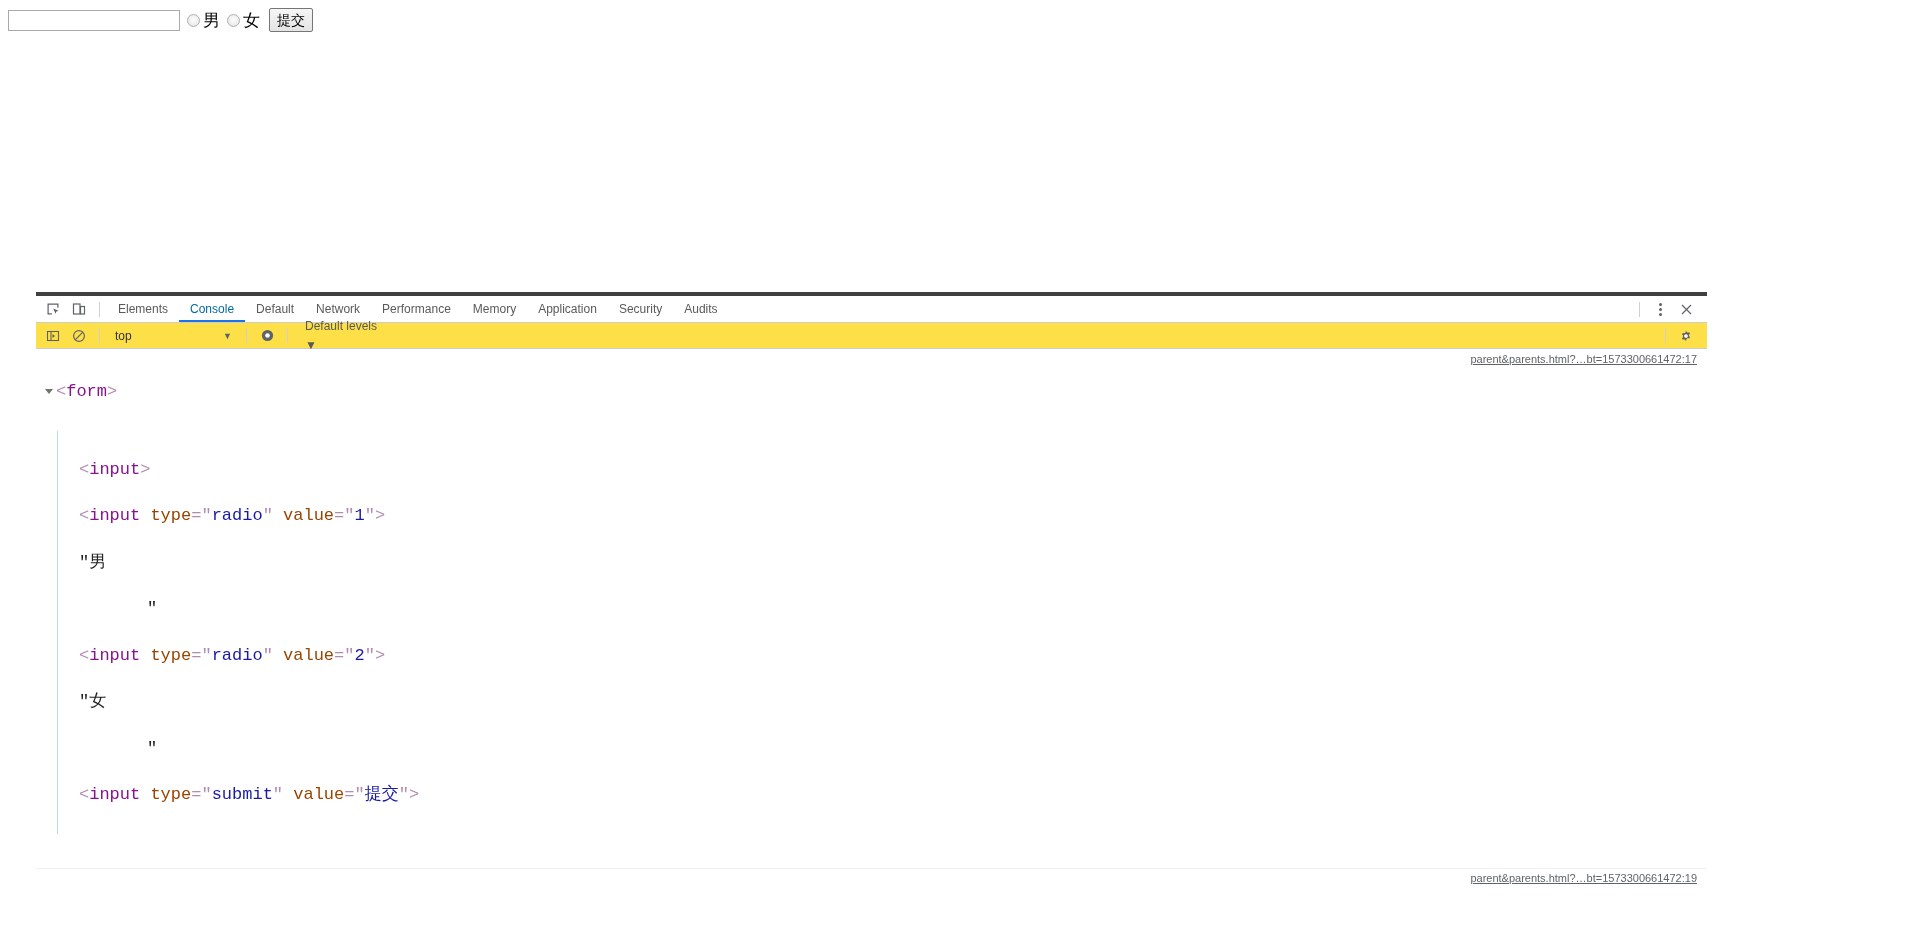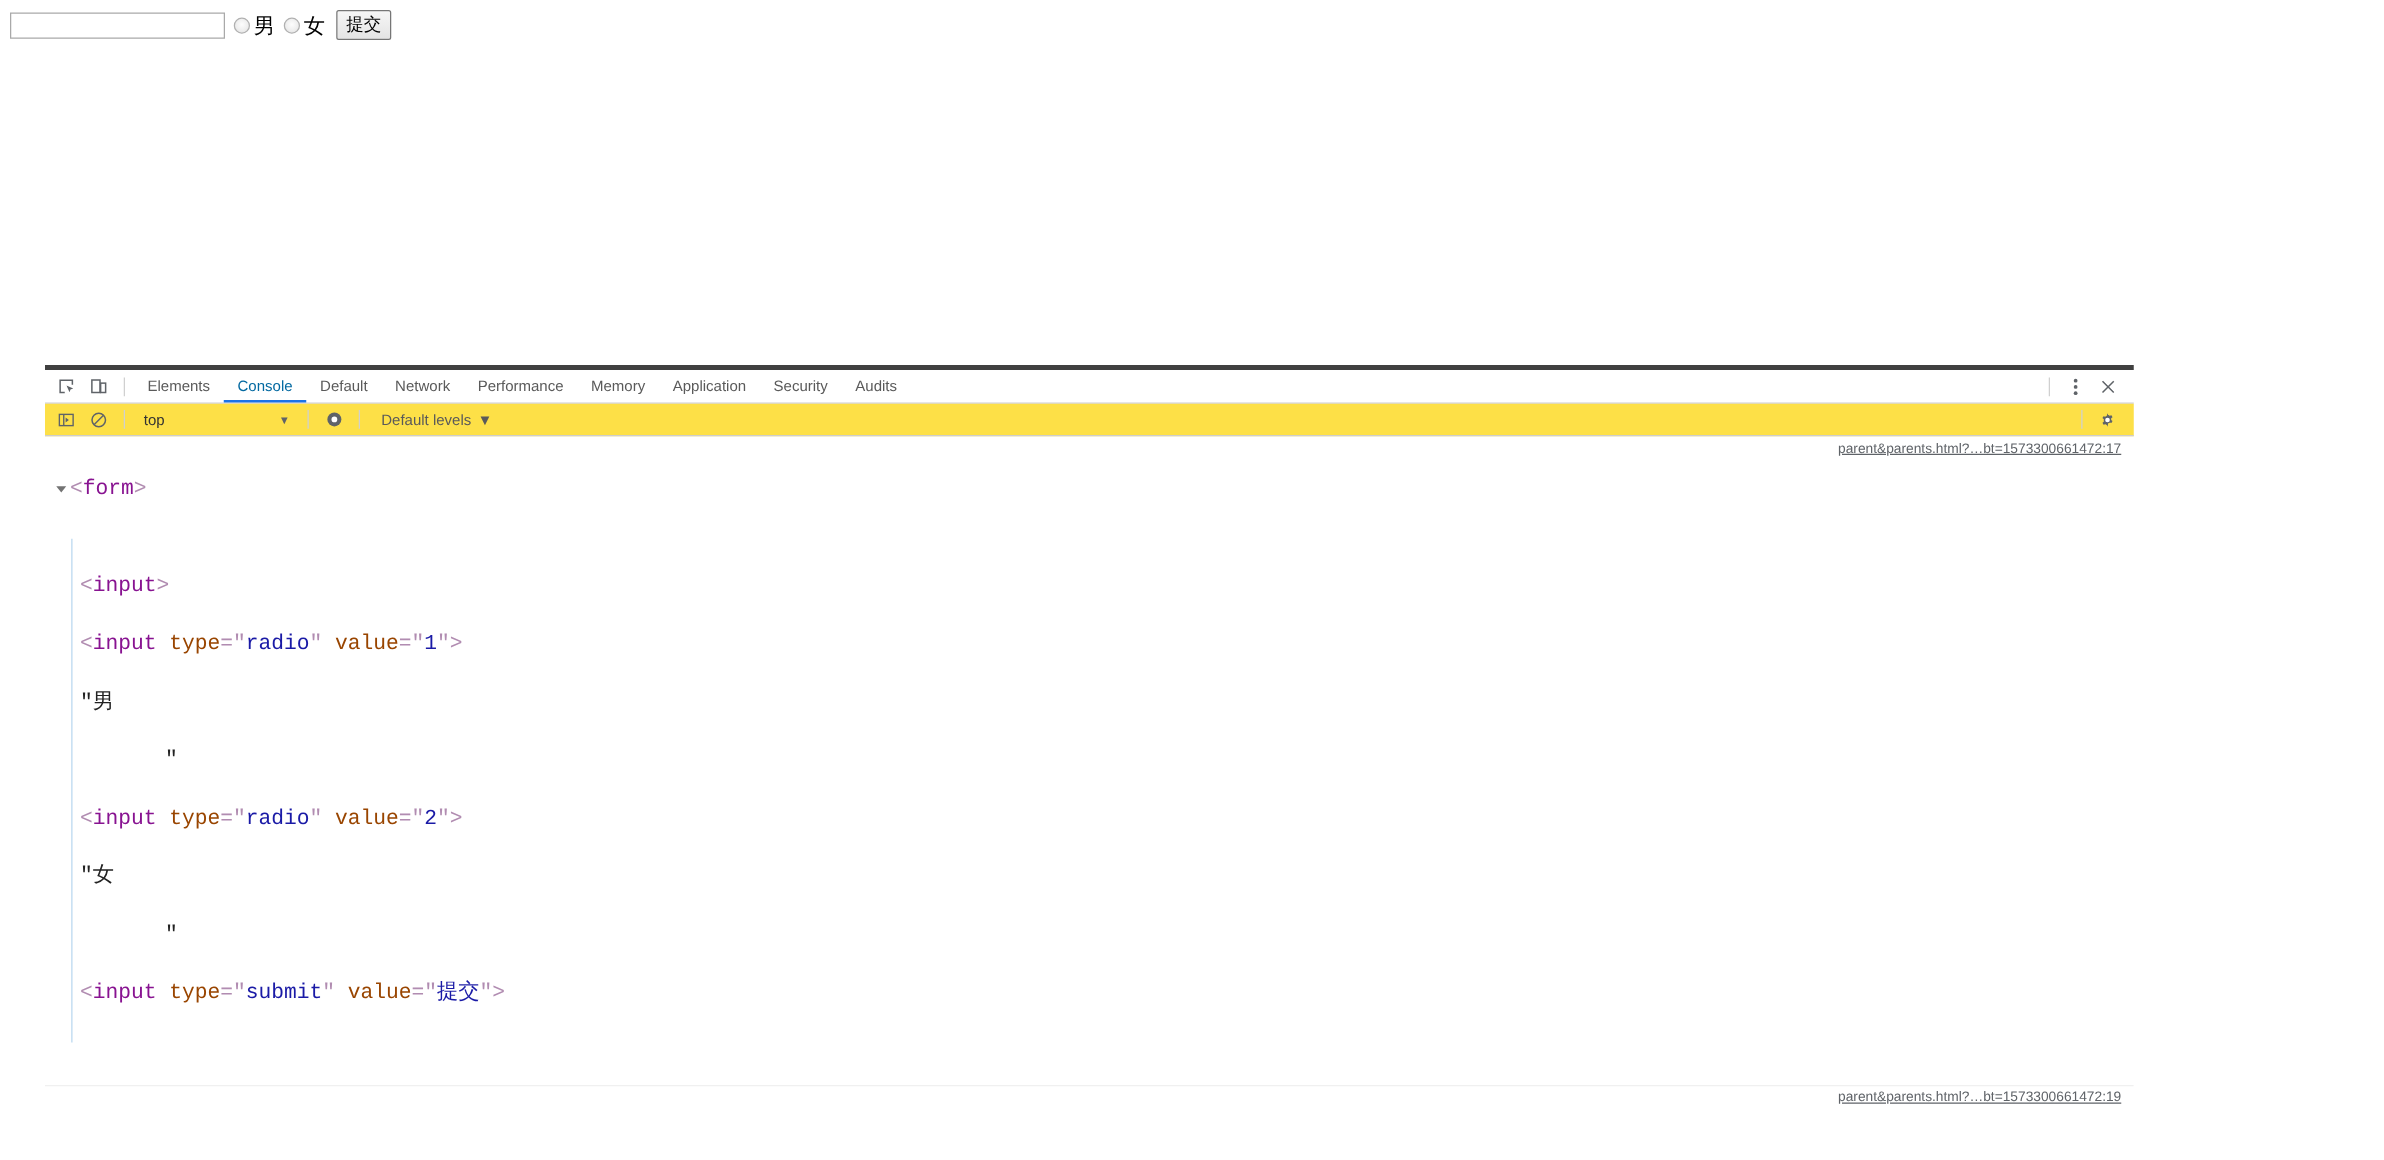--- a/index.html
+++ b/index.html
@@ -197,20 +197,21 @@
   }
   #filter-input::placeholder { color: #9a9a9a; }
   #levels-select {
     margin-left: 10px;
     font-size: 12px;
     color: #5a5a5a;
     display: flex;
     align-items: flex-start;
     gap: 5px;
     white-space: nowrap;
+    flex-direction: column;
   }
   #filterbar-right {
     margin-left: auto;
     display: flex;
     align-items: center;
     padding-right: 8px;
   }
 
   
   #console-body {
@@ -260,21 +261,21 @@
   }
   .tri.open {
     border-left: 4px solid transparent;
     border-right: 4px solid transparent;
     border-top: 5px solid #737373;
     left: -11px;
     top: 5px;
   }
   .kids {
     border-left: 1px solid #b9d7f0;
-    padding-left: 6px;
+    padding-left: 21px;
     margin-left: 1px;
   }
   .tag   { color: #881391; }
   .brk   { color: #b18cb1; }
   .attr  { color: #994500; }
   .val   { color: #1a1aa6; }
   .txt   { color: #222; }
 </style>
 </head>
 <body>

